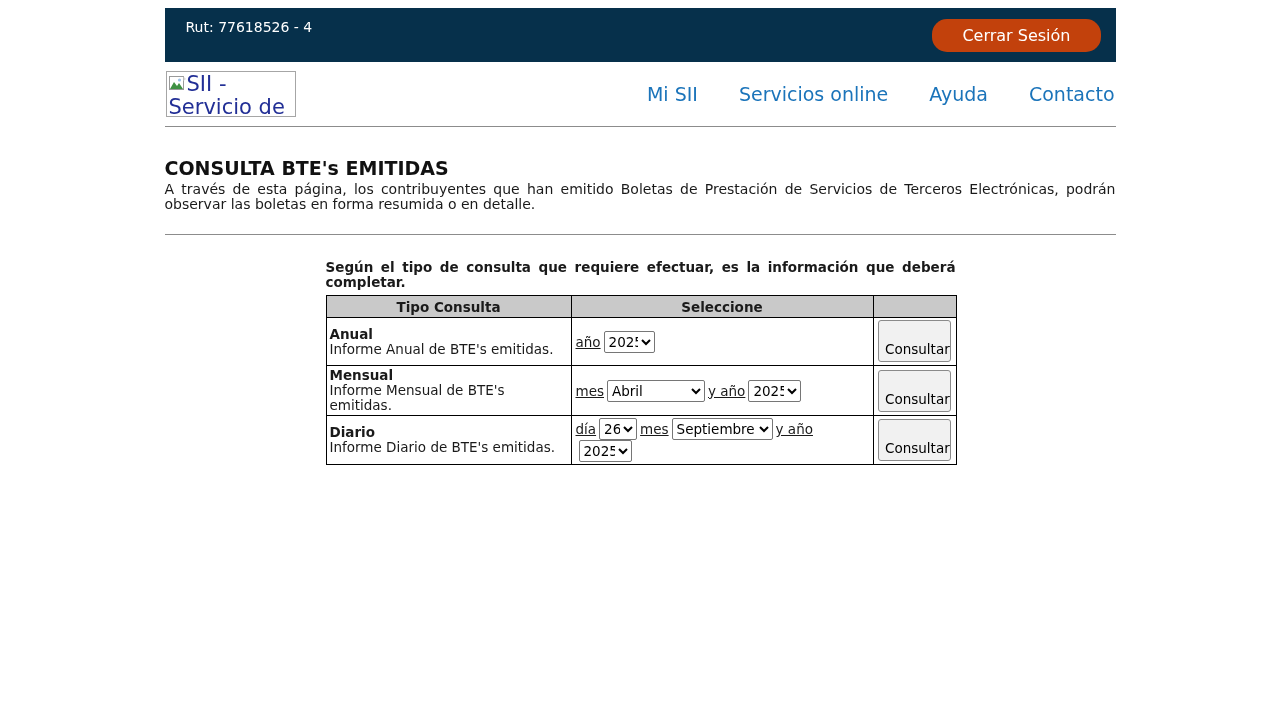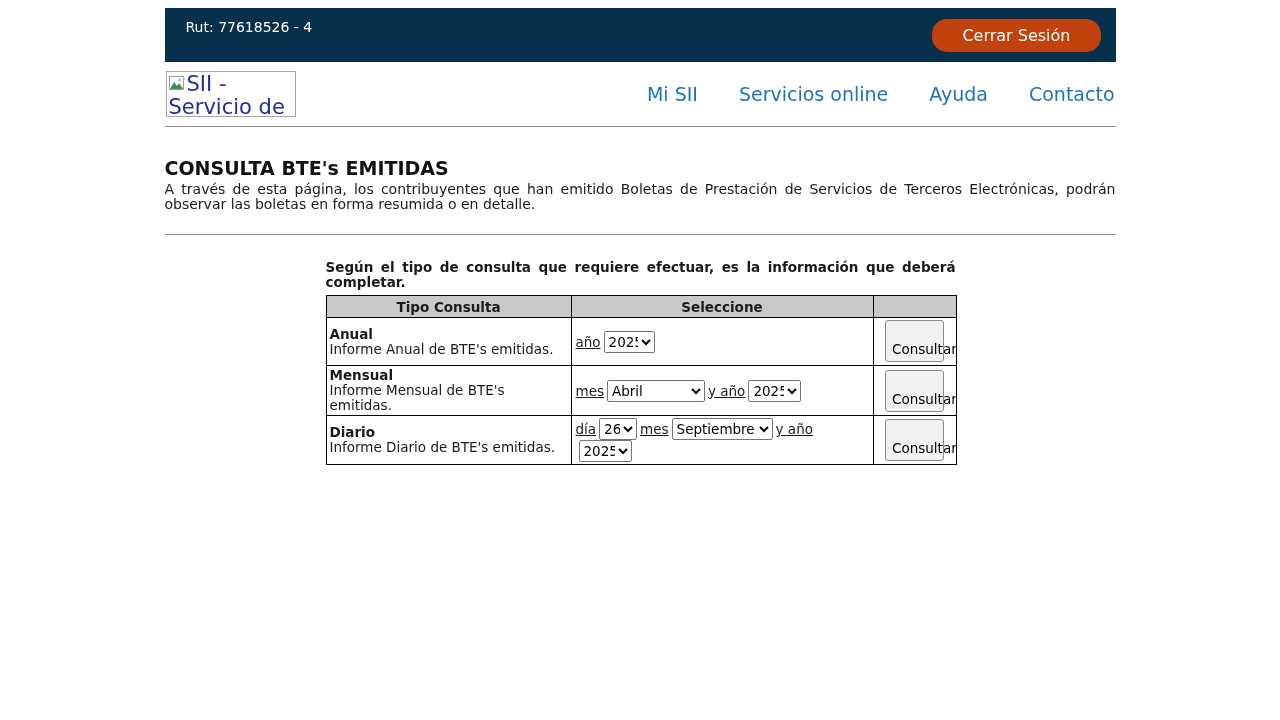--- a/index.html
+++ b/index.html
@@ -134,21 +134,21 @@
   .w38 { width: 38px; } .w100 { width: 101px; }
   .ctl-label { vertical-align: middle; text-decoration: underline; }
 
   .consultar-btn {
     font-family: "DejaVu Sans", sans-serif;
     font-size: 13.5px;
     color: #000000;
     background: #f1f1f1;
     border: 1px solid #8a8a8a;
     border-radius: 3px;
-    width: 59px;
+    width: 73px;
     height: 23px;
     padding: 20px 6px;
     cursor: pointer;
   }
 </style>
 </head>
 <body>
 
 <div class="container">
 

